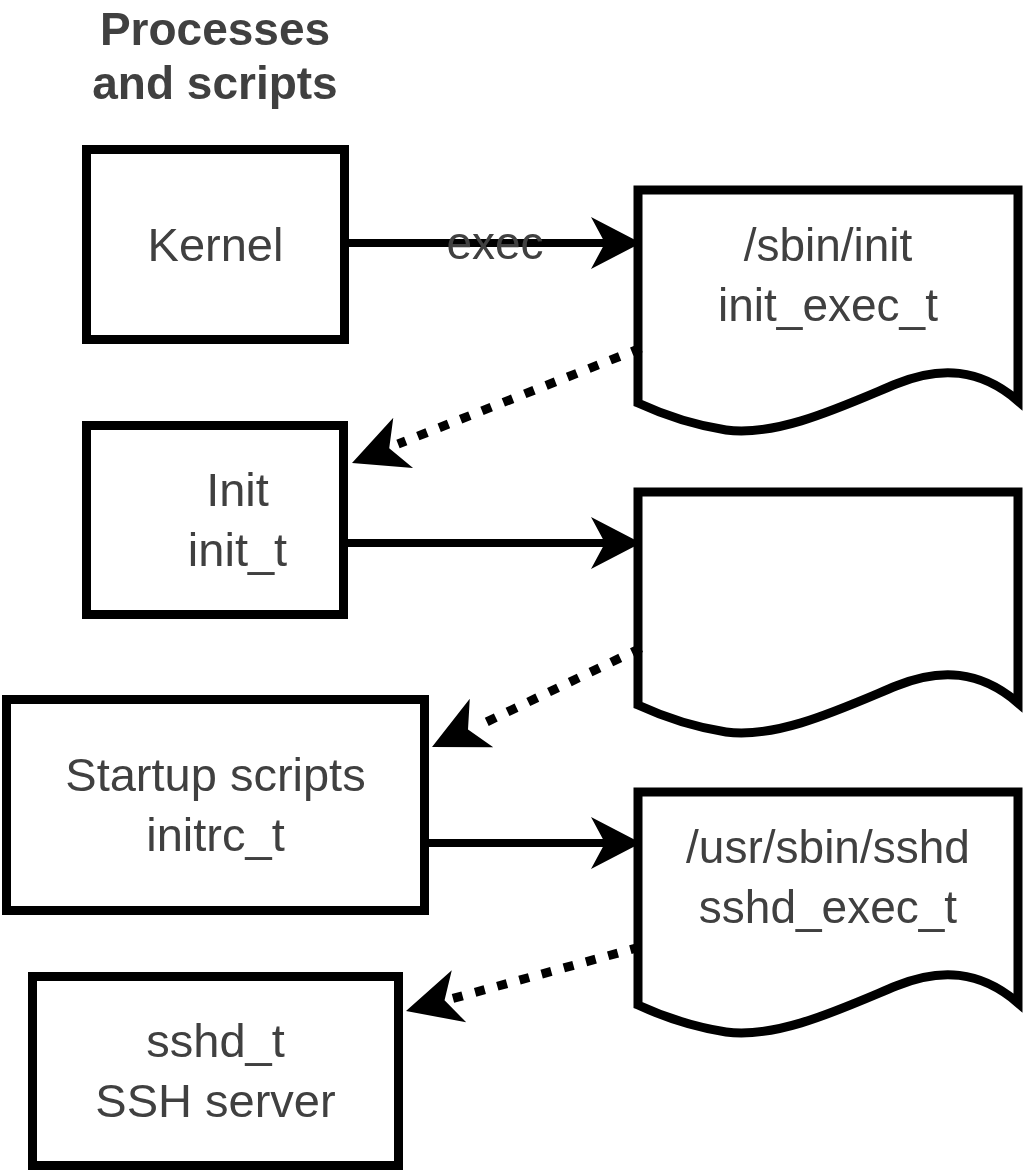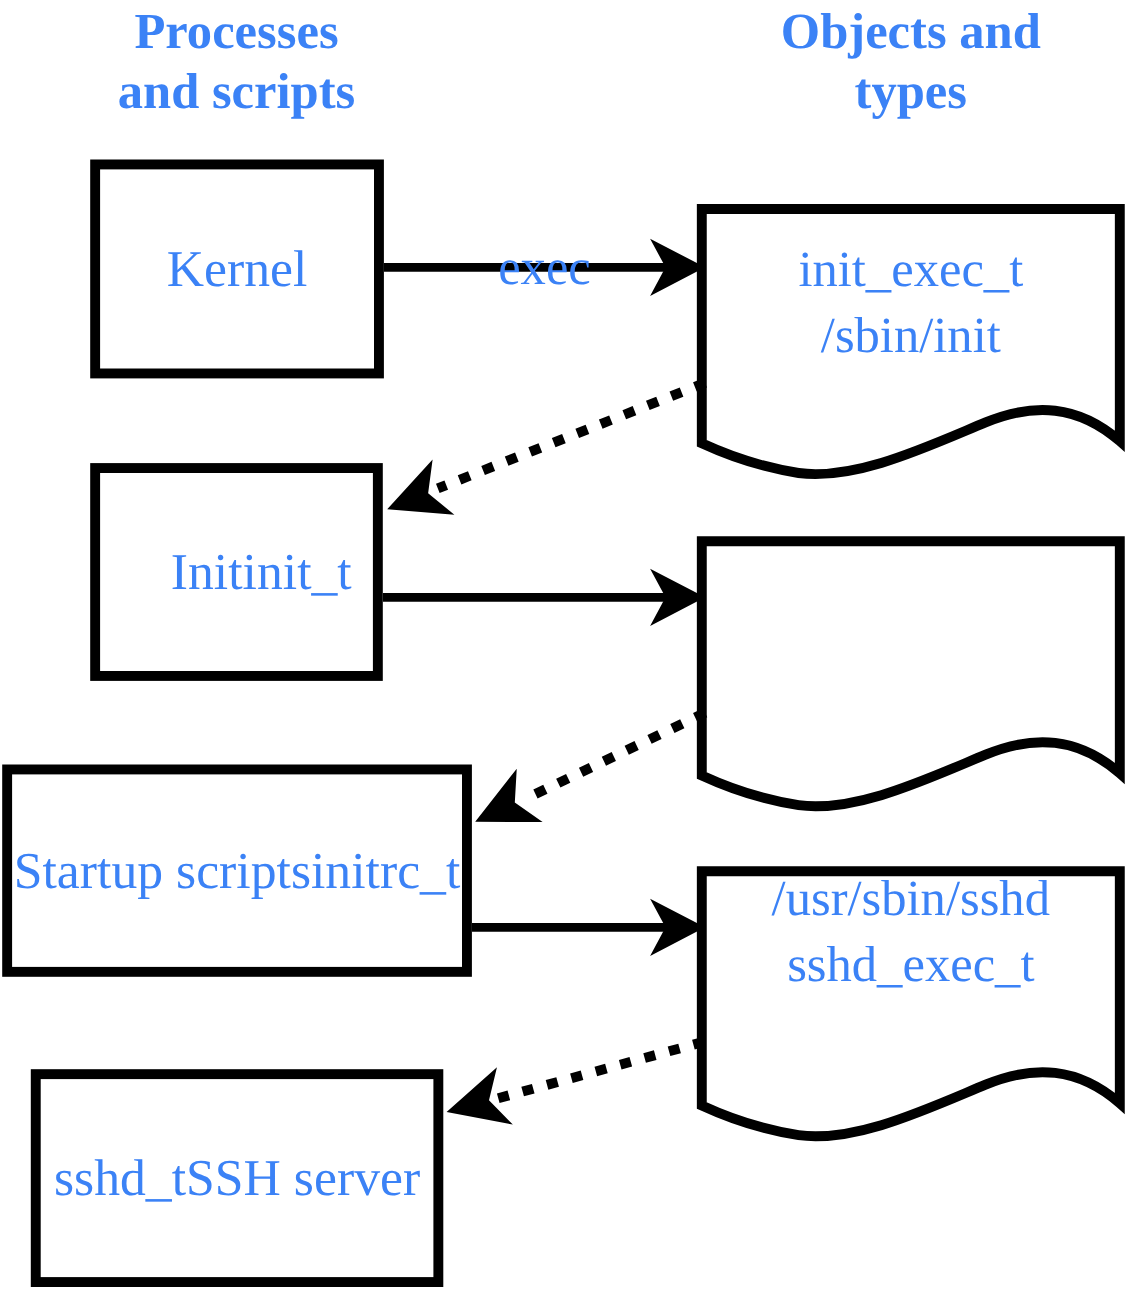--- a/index.html
+++ b/index.html
@@ -6,22 +6,22 @@
     margin: 0;
     padding: 0;
     background: #ffffff;
   }
   .canvas {
     position: relative;
     width: 1024px;
     height: 1173px;
     background: #ffffff;
     overflow: hidden;
-    font-family: Liberation Serif, serif;
-    color: #3b82f6;
+    font-family: Liberation Sans, sans-serif;
+    color: #404040;
   }
   .edges-layer {
     position: absolute;
     left: 0;
     top: 0;
     width: 1024px;
     height: 1173px;
     z-index: 1;
   }
   .col-header {
@@ -35,45 +35,45 @@
   }
   .col-header.left  { left: 25px;  top: 2px;  width: 380px; }
   .col-header.right { left: 637px; top: 2px;  width: 382px; }
   .process-box {
     position: absolute;
     z-index: 2;
     box-sizing: border-box;
     border: 9px solid #000000;
     background: #ffffff;
     display: flex;
-    flex-direction: row;
+    flex-direction: column;
     align-items: center;
     justify-content: center;
     text-align: center;
     font-size: 47px;
     line-height: 60px;
     white-space: nowrap;
   }
   .process-box.kernel  { left: 82px; top: 145px; width: 267px; height: 199px; }
   .process-box.init    { left: 82px; top: 421px; width: 266px; height: 198px; padding-left: 45px; }
-  .process-box.startup { left: 2px;  top: 695px; width: 427px; height: 193px; }
+  .process-box.startup { left: 2px;  top: 695px; width: 427px; height: 220px; }
   .process-box.sshsrv  { left: 28px; top: 972px; width: 375px; height: 198px; }
   .doc-label {
     position: absolute;
     z-index: 2;
     width: 380px;
     left: 638px;
     text-align: center;
     font-size: 46px;
     line-height: 60px;
     white-space: nowrap;
   }
   .doc-label.d1 { top: 215px; }
   .doc-label.d2 { top: 517px; }
-  .doc-label.d3 { top: 787px; }
+  .doc-label.d3 { top: 817px; }
   .exec-label {
     position: absolute;
     z-index: 2;
     left: 395px;
     top: 178px;
     width: 200px;
     text-align: center;
     font-size: 46px;
     line-height: 50px;
     margin-top: 40px;
@@ -138,44 +138,40 @@
     <g>
       <line class="dotted-edge-line" x1="640" y1="947" x2="451" y2="999"></line>
       <polygon class="arrow-head" points="0,0 -55,-27 -40,0 -55,27" transform="translate(406,1011) rotate(164.5)"></polygon>
     </g>
   </svg>
 
   <div class="col-header left">
     <div>Processes</div>
     <div>and scripts</div>
   </div>
-  <div class="col-header right">
-    <div>Objects and</div>
-    <div>types</div>
-  </div>
 
   <div class="process-box kernel">
     <div>Kernel</div>
   </div>
   <div class="process-box init">
     <div>Init</div>
     <div>init_t</div>
   </div>
   <div class="process-box startup">
     <div>Startup scripts</div>
     <div>initrc_t</div>
   </div>
   <div class="process-box sshsrv">
     <div>sshd_t</div>
     <div>SSH server</div>
   </div>
 
   <div class="doc-label d1">
+    <div>/sbin/init</div>
     <div>init_exec_t</div>
-    <div>/sbin/init</div>
   </div>
   <div class="doc-label d2">
   </div>
   <div class="doc-label d3">
     <div>/usr/sbin/sshd</div>
     <div>sshd_exec_t</div>
   </div>
 
   <div class="exec-label">exec</div>
 

